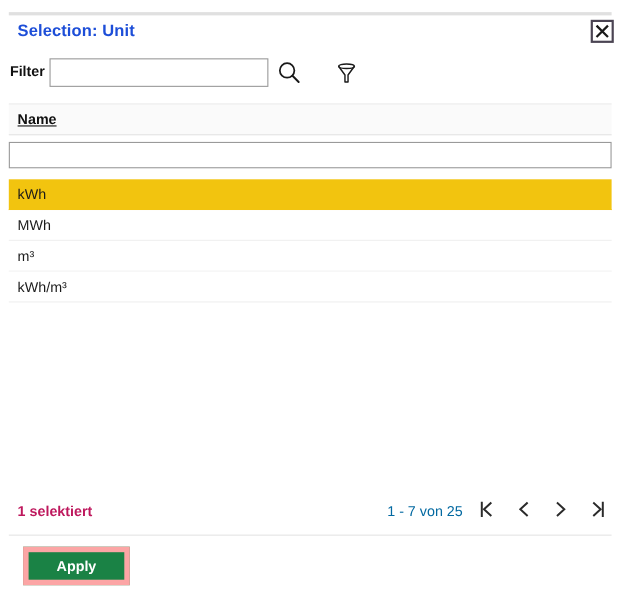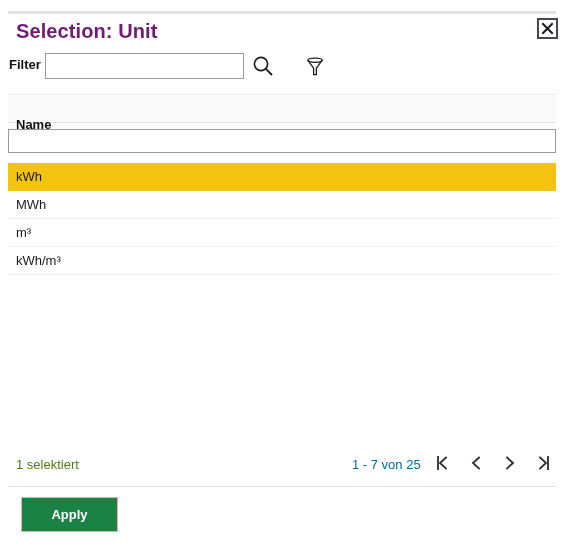--- a/index.html
+++ b/index.html
@@ -38,24 +38,24 @@
     position: absolute;
     left: 0;
     top: 18px;
     width: 572px;
     height: 30px;
   }
   .title-text {
     position: absolute;
     left: 16px;
     top: 2px;
-    font-size: 20px;
+    font-size: 15px;
     font-weight: bold;
     letter-spacing: 0.1px;
-    color: #701a75;
+    color: #1d4ed8;
     white-space: nowrap;
   }
   .close-btn {
     position: absolute;
     left: 537px;
     top: 0px;
     width: 21px;
     height: 21px;
     box-sizing: border-box;
     border: 2px solid #4b4453;
@@ -122,21 +122,21 @@
     width: 548px;
     height: 29px;
     box-sizing: border-box;
     background: #fafafa;
     border-top: 1px solid #ececec;
     border-bottom: 1px solid #e4e4e4;
   }
   .th-name {
     position: absolute;
     left: 8px;
-    top: 22px;
+    top: 6px;
     font-size: 13px;
     font-weight: bold;
     color: #111111;
     text-decoration: underline;
   }
 
   
   .col-filter-wrap {
     position: absolute;
     left: 8px;
@@ -203,22 +203,22 @@
     left: 0;
     top: 450px;
     width: 572px;
     height: 34px;
   }
   .selected-count {
     position: absolute;
     left: 16px;
     top: 7px;
     font-size: 13px;
-    font-weight: normal;
-    color: #4d7c0f;
+    font-weight: bold;
+    color: #be185d;
     white-space: nowrap;
   }
   .page-range {
     position: absolute;
     left: 352px;
     top: 7px;
     font-size: 13px;
     font-weight: normal;
     color: #0369a1;
     white-space: nowrap;
@@ -269,21 +269,21 @@
     cursor: pointer;
     display: flex;
     align-items: center;
     justify-content: center;
     padding: 0;
   }
   .btn-apply {
     left: 21px;
     width: 97px;
     background: #1a8245;
-    border: 1px solid #fca5a5;
+    border: 5px solid #fca5a5;
     color: #ffffff;
   }
   .btn-cancel {
     left: 141px;
     width: 97px;
     background: #ffffff;
     border: 1px solid #c4c4c4;
     color: #1a8245;
   }
 </style>

